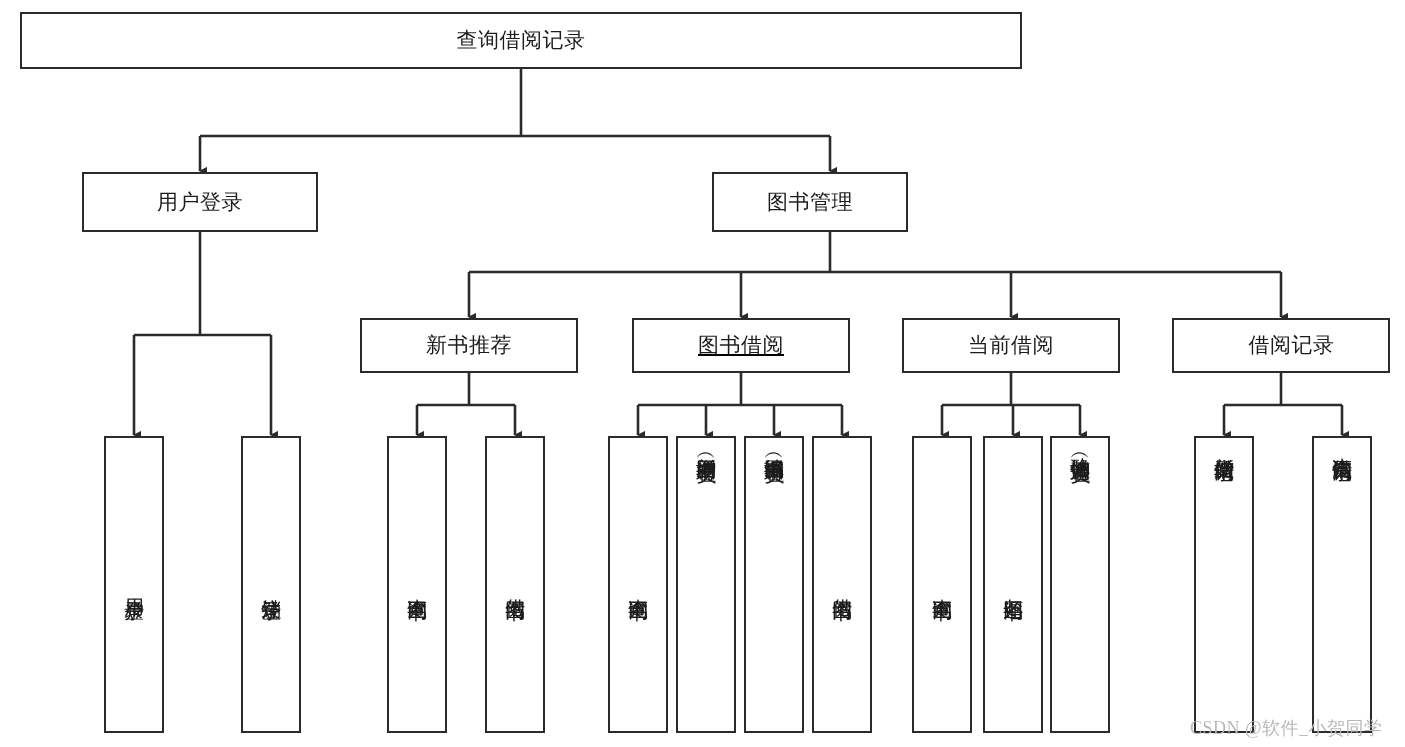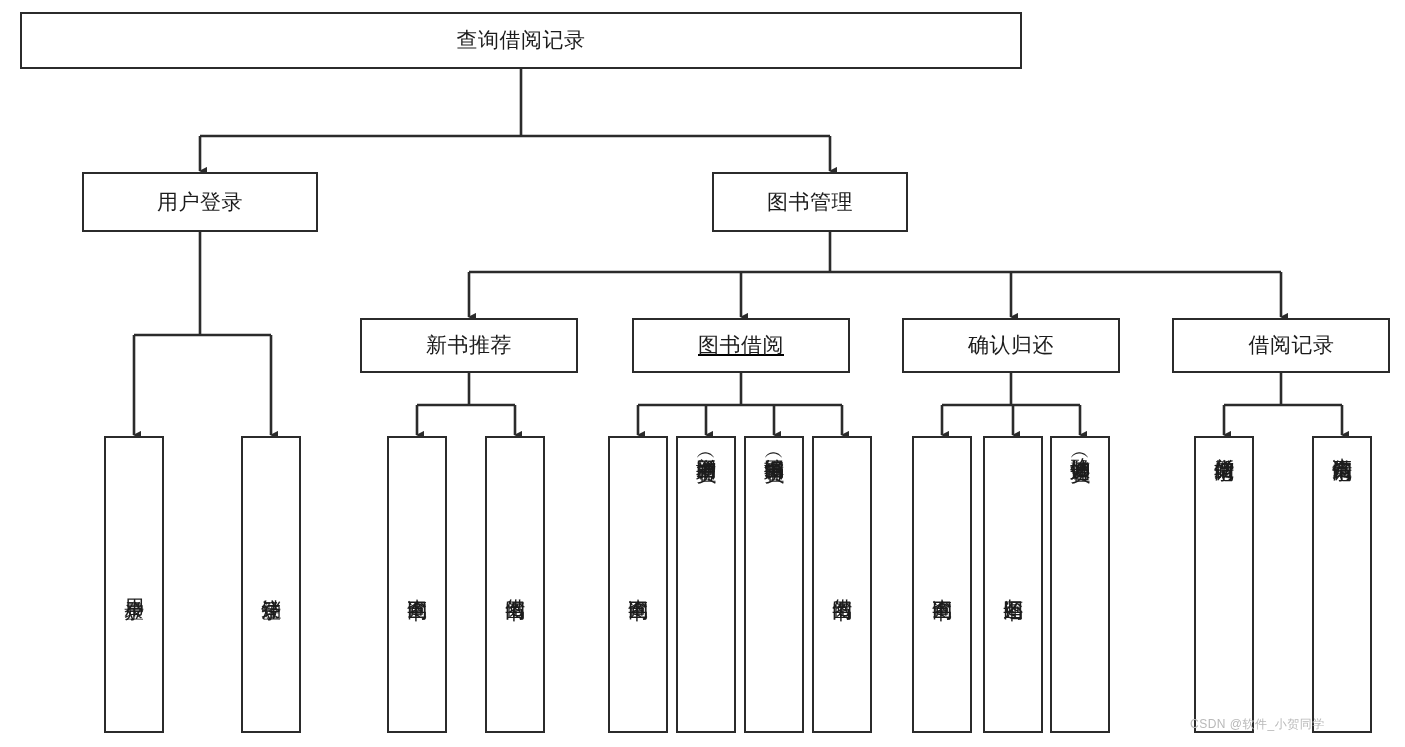--- a/index.html
+++ b/index.html
@@ -60,24 +60,25 @@
     letter-spacing: 1px;
     white-space: nowrap;
   }
   .node.leaf.center-v {
     align-items: center;
     padding-top: 0;
   }
   .watermark {
     position: absolute;
     color: #b9b9b9;
-    font-size: 12px;
+    font-size: 18px;
     white-space: nowrap;
     letter-spacing: 0.5px;
     user-select: none;
+    font-family: Liberation Serif, serif;
   }
 </style>
 </head>
 <body>
 
 <div id="diagram-root">
 
   <svg class="edges" viewBox="0 0 1405 747" xmlns="http://www.w3.org/2000/svg">
     <defs>
       <marker id="arrowhead" markerWidth="9" markerHeight="9" refX="4.5" refY="7.4" orient="auto" markerUnits="userSpaceOnUse">
@@ -131,21 +132,21 @@
       <div class="node" style="left: 712px; top: 172px; width: 196px; height: 60px;">
         <span class="node-label">图书管理</span>
       </div>
       <div class="node" style="left: 360px; top: 318px; width: 218px; height: 55px;">
         <span class="node-label">新书推荐</span>
       </div>
       <div class="node" style="left: 632px; top: 318px; width: 218px; height: 55px; text-decoration: underline;">
         <span class="node-label">图书借阅</span>
       </div>
       <div class="node" style="left: 902px; top: 318px; width: 218px; height: 55px;">
-        <span class="node-label">确认归还</span>
+        <span class="node-label">当前借阅</span>
       </div>
       <div class="node" style="left: 1172px; top: 318px; width: 218px; height: 55px; padding-left: 21px;">
         <span class="node-label">借阅记录</span>
       </div>
       <div class="node leaf center-v" style="left: 104px; top: 436px; width: 60px; height: 297px;">
         <span class="node-label">用户登录</span>
       </div>
       <div class="node leaf center-v" style="left: 241px; top: 436px; width: 60px; height: 297px;">
         <span class="node-label">注销登录</span>
       </div>

